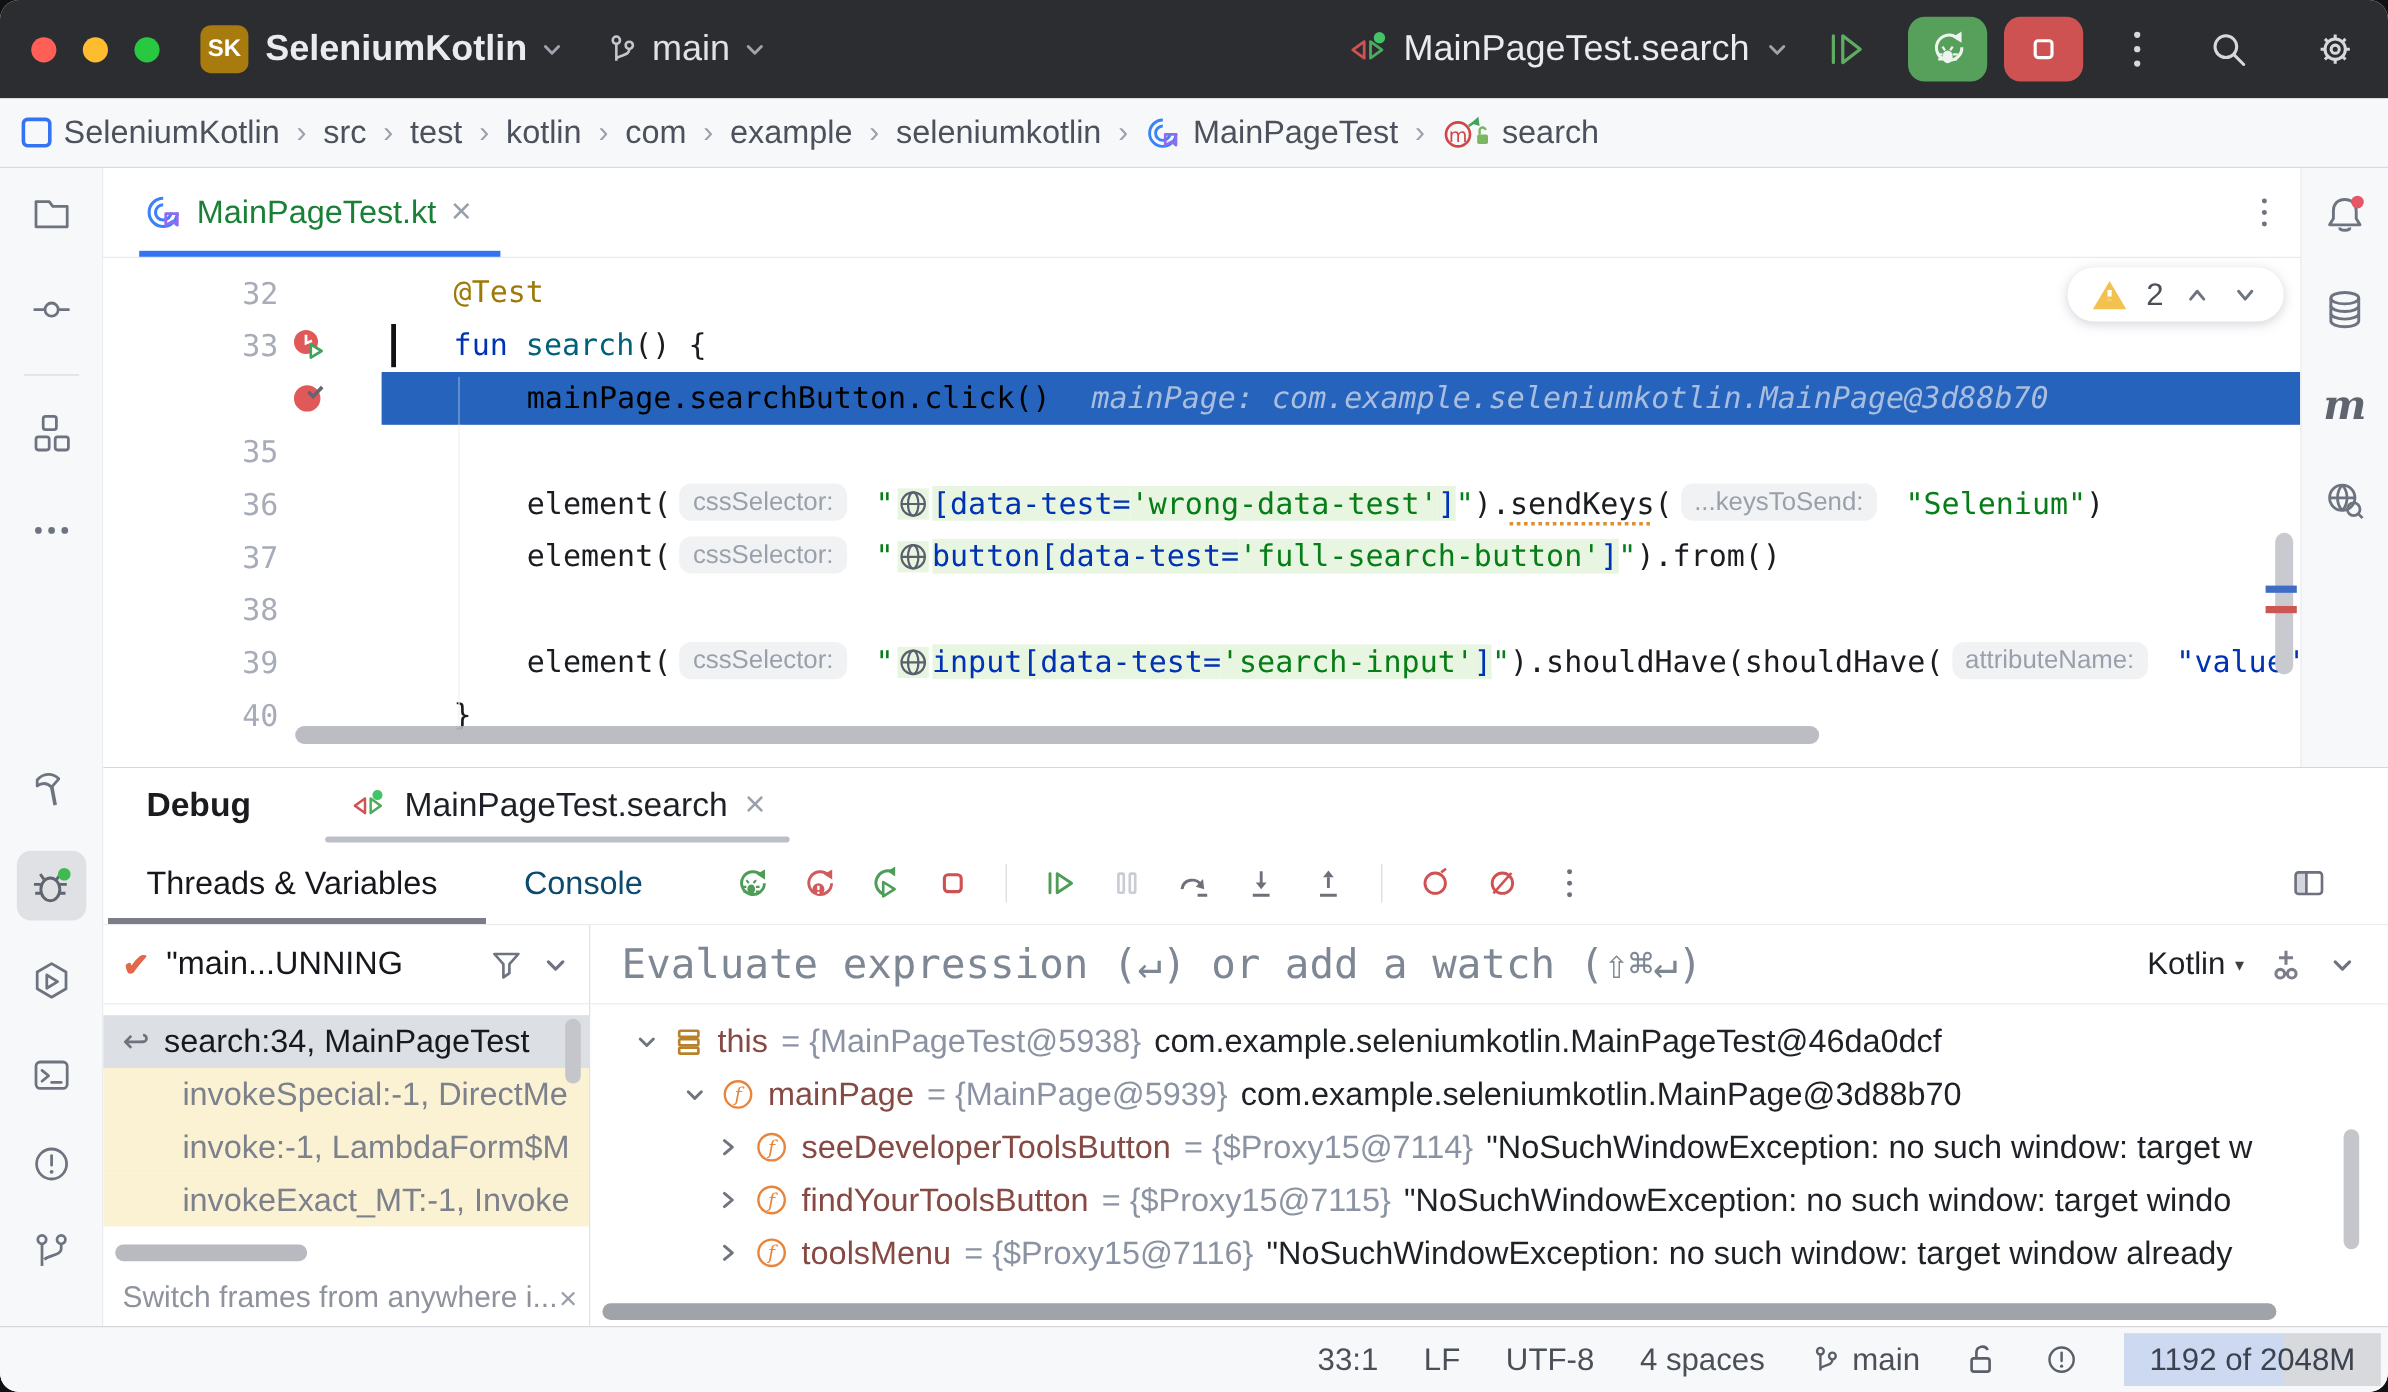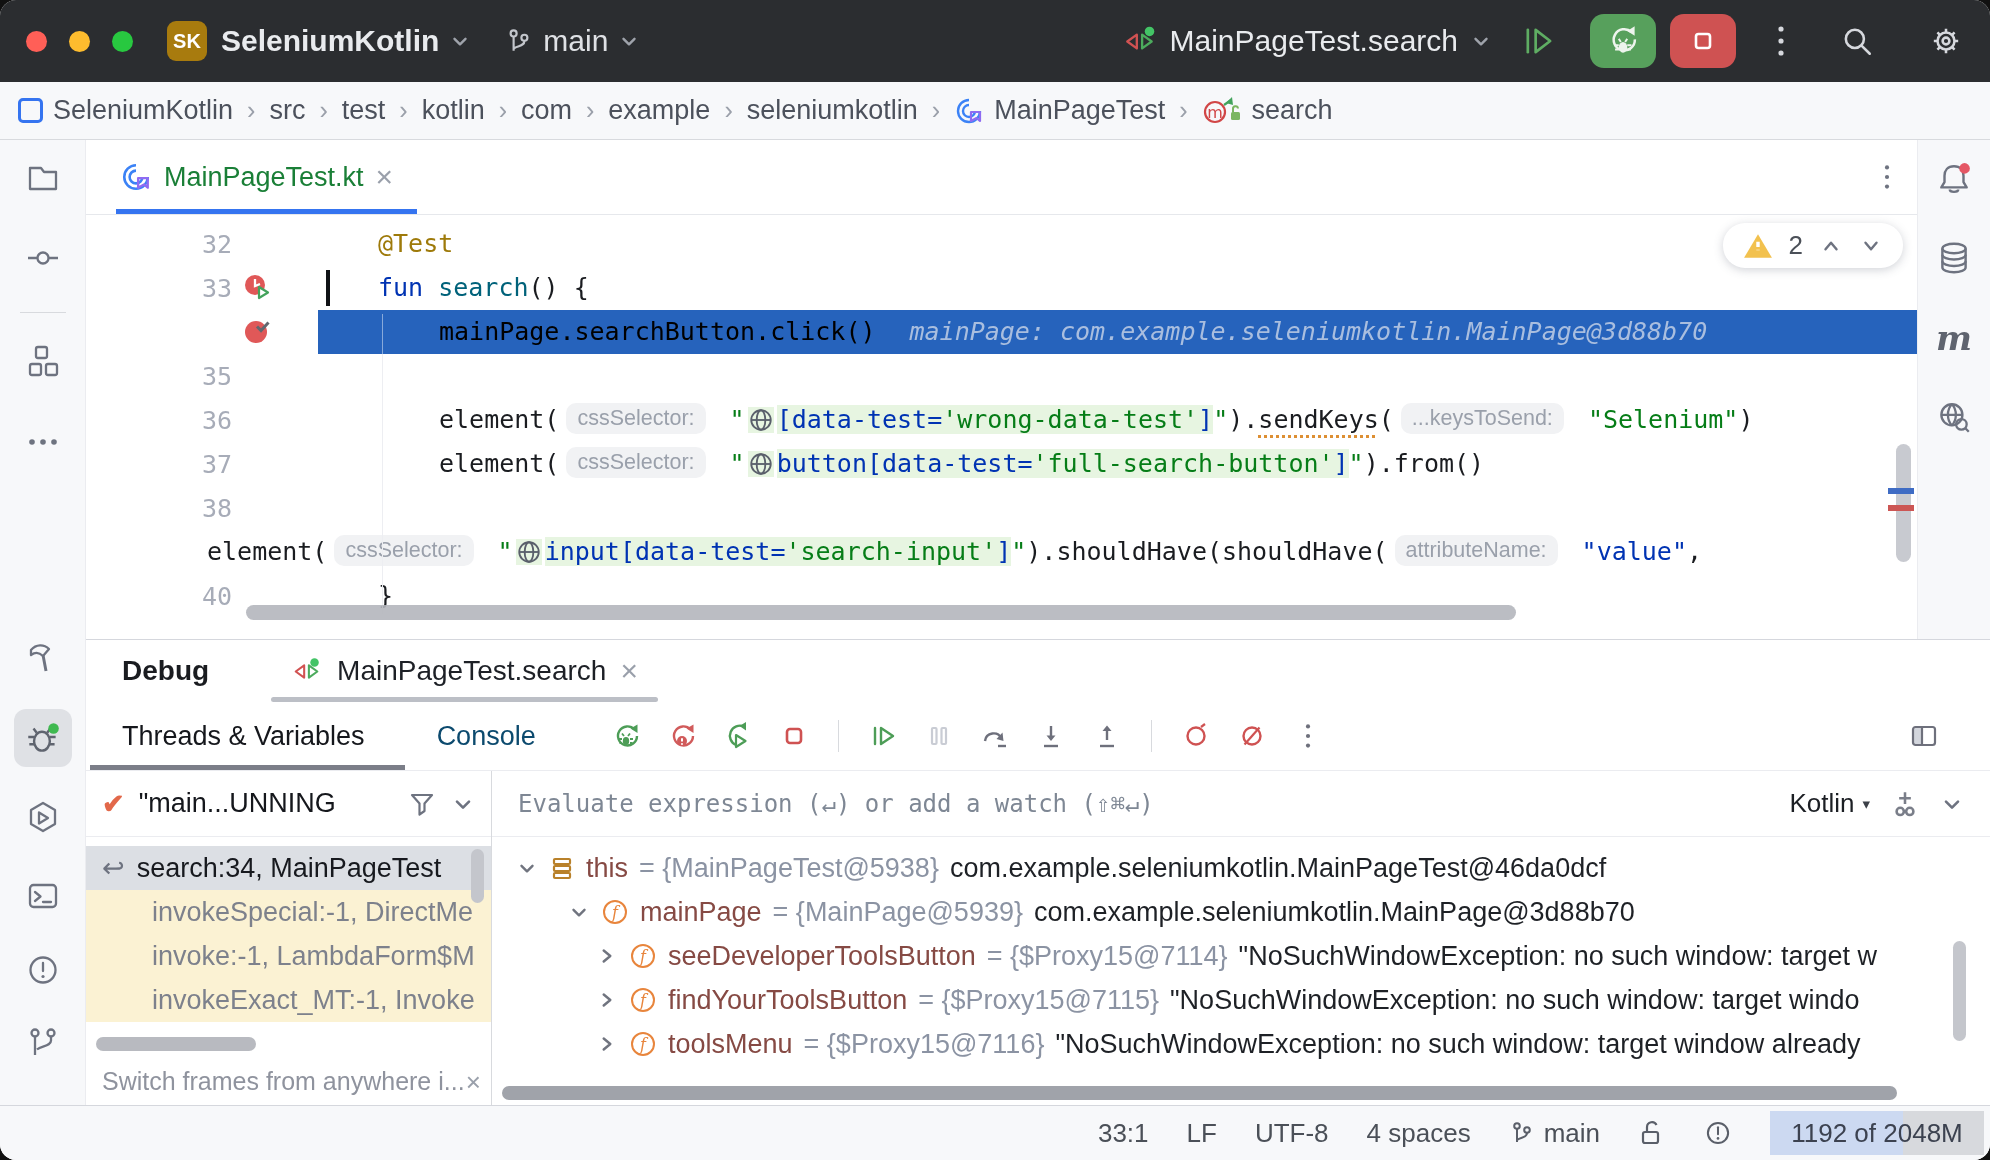--- a/index.html
+++ b/index.html
@@ -107,21 +107,21 @@
   .frame.selected{background:#dcdfe4;color:#17191e;}
   .frame.library{background:#fbf2d3;color:#7d818c;padding-left:66px;}
   .ret{font-size:27px;color:#6e7380;}
   .fr-vscroll{position:absolute;right:7px;top:78px;width:13px;height:54px;border-radius:7px;background:#c4c6cc;}
   .fr-hpill{position:absolute;left:10px;top:266px;width:160px;height:14px;border-radius:7px;background:#b8bac0;}
   .fr-hint{position:absolute;left:16px;right:10px;bottom:9px;display:flex;align-items:center;font-size:25px;color:#8f939e;}
   .fr-hint .txt{flex:1;white-space:nowrap;overflow:hidden;}
 
   .vars{flex:1;position:relative;overflow:hidden;background:#fff;min-width:0;}
   .eval-row{height:65px;border-bottom:1px solid #ebecf0;display:flex;align-items:center;padding:0 26px;gap:18px;}
-  .eval-ph{flex:1;font-family:"DejaVu Sans Mono",monospace;font-size:24px;color:#7e8794;white-space:nowrap;overflow:hidden;}
+  .eval-ph{flex:1;font-family:"DejaVu Sans Mono",monospace;font-size:34px;color:#7e8794;white-space:nowrap;overflow:hidden;}
   .eval-lang{font-size:26px;color:#1c1f24;}
   .eval-tri{font-size:15px;color:#3c4048;margin-left:-10px;}
   .vtree{margin-top:9px;}
   .vrow{height:44px;display:flex;align-items:center;gap:11px;font-size:27px;white-space:nowrap;overflow:hidden;}
   .v-name{color:#864a44;}
   .v-ref{color:#8b93a3;}
   .v-val{color:#1e2126;}
   .va-vscroll{position:absolute;right:24px;top:170px;width:13px;height:100px;border-radius:7px;background:#c4c6cc;}
   .va-hscroll{position:absolute;left:10px;bottom:5px;width:1395px;height:14px;border-radius:7px;background:#a0a3aa;}
 
@@ -464,20 +464,24 @@
                 <div class="code-row" style="top: 271px;">
                   <div class="gutter">
                     <span class="lnum">38</span>
                     <span class="gicon"></span>
                   </div>
                   <div class="code-body">
                     <span class="code-text ind8"></span>
                   </div>
                 </div>
                 <div class="code-row" style="top: 315px;">
+                  <div class="gutter">
+                    <span class="lnum">39</span>
+                    <span class="gicon"></span>
+                  </div>
                   <div class="code-body">
                     <span class="code-text ind8"><span class="tk-plain">element(</span><span class="tk-chip">cssSelector:</span><span class="tk-str"> "</span><span class="tk-icon inj" style="display: inline-flex;"><svg width="26" height="26" viewBox="0 0 24 24">
                           <g fill="none" stroke="#5a5f6b" stroke-width="1.7">
                             <circle cx="12" cy="12" r="9"></circle>
                             <ellipse cx="12" cy="12" rx="4" ry="9"></ellipse>
                             <path d="M3 12h18"></path>
                           </g>
                         </svg></span><span class="tk-kw inj">input[data-test=</span><span class="tk-str inj">'search-input'</span><span class="tk-kw inj">]</span><span class="tk-str">"</span><span class="tk-plain">).shouldHave(shouldHave(</span><span class="tk-chip">attributeName:</span><span class="tk-kw"> "value"</span><span class="tk-plain">,</span></span>
                   </div>
                 </div>
@@ -717,21 +721,21 @@
                     <path d="M14.9 23h2.2"></path>
                   </svg>
               </span>
               <span>
                 <svg width="24" height="24" viewBox="0 0 20 20">
                     <path d="M5 8l5 5 5-5" fill="none" stroke="#6e7380" stroke-width="2.2" stroke-linecap="round" stroke-linejoin="round"></path>
                   </svg>
               </span>
             </div>
             <div class="vtree" id="var-tree">
-                <div class="vrow" style="padding-left: 24px;">
+                <div class="vrow" style="padding-left: 36px;">
                   <span style="display: inline-flex;">
                     <svg width="22" height="22" viewBox="0 0 20 20">
                       <path d="M5 8l5 5 5-5" fill="none" stroke="#70747f" stroke-width="2.2" stroke-linecap="round" stroke-linejoin="round"></path>
                     </svg>
                   </span>
                   <span style="display: inline-flex;">
                     <svg width="26" height="26" viewBox="0 0 26 26">
                       <g fill="none" stroke="#b9812a" stroke-width="2.2">
                         <rect x="5" y="4" width="16" height="5" rx="1"></rect>
                         <rect x="5" y="11" width="16" height="5" rx="1"></rect>

